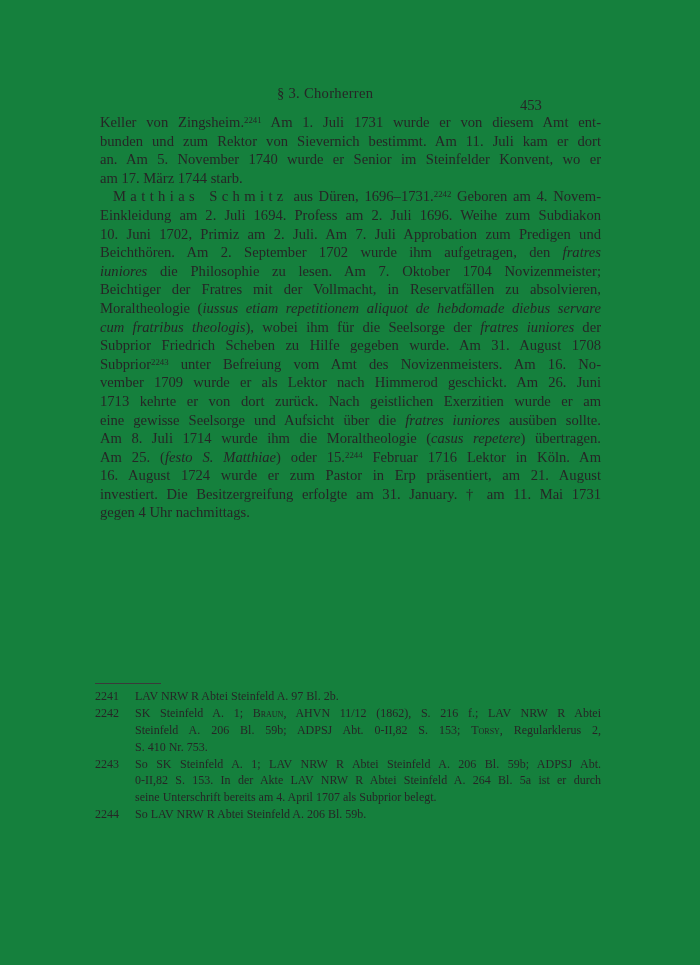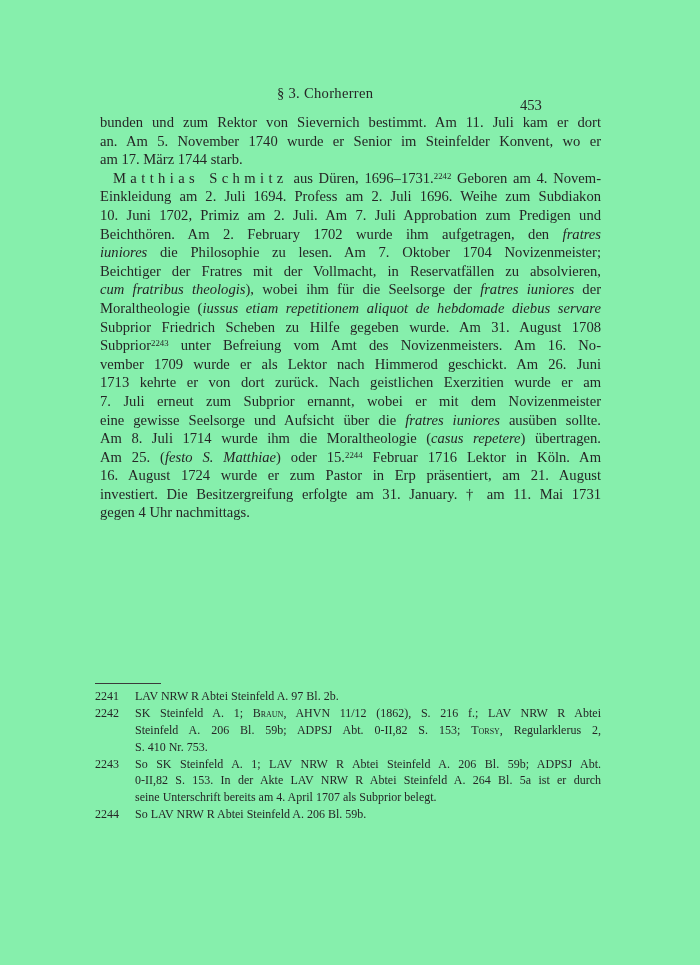--- a/index.html
+++ b/index.html
@@ -4,21 +4,21 @@
 <style>
   html,body{margin:0;padding:0;}
   body{
     width:700px;height:965px;
     background:#ffffff;
     font-family:"Liberation Serif","DejaVu Serif",serif;
     color:#262626;
     position:relative;
     overflow:hidden;
   }
-  .page{position:absolute;inset:0;background:#86efac;}
+  .page{position:absolute;inset:0;background:#15803d;}
 
   
   .running-header{position:absolute;top:85px;left:0;width:700px;height:20px;font-size:14.6px;}
   .section-title{position:absolute;left:277px;top:0;letter-spacing:0.02em;}
   .page-number{position:absolute;left:520px;top:12px;}
 
   
   .body-text{
     position:absolute;left:100px;top:113px;width:501px;
     font-size:14.6px;line-height:18.6px;
@@ -57,38 +57,38 @@
 
 <div class="page">
 
   <div class="running-header">
     <span class="section-title">§ 3. Chorherren</span>
     <span class="page-number">453</span>
   </div>
 
   <div class="body-text">
       <div>
+        <div class="line"><span>Keller von Zingsheim.</span><span class="sup">2241</span><span> Am 1. Juli 1731 wurde er von diesem Amt ent-</span></div>
         <div class="line"><span>bunden und zum Rektor von Sievernich bestimmt. Am 11. Juli kam er dort</span></div>
         <div class="line"><span>an. Am 5. November 1740 wurde er Senior im Steinfelder Konvent, wo er</span></div>
         <div class="line last"><span>am 17. März 1744 starb.</span></div>
       </div>
       <div>
         <div class="line indent"><span class="sperr">Matthias Schmitz</span><span> aus Düren, 1696–1731.</span><span class="sup">2242</span><span> Geboren am 4. Novem-</span></div>
         <div class="line"><span>Einkleidung am 2. Juli 1694. Profess am 2. Juli 1696. Weihe zum Subdiakon</span></div>
         <div class="line"><span>10. Juni 1702, Primiz am 2. Juli. Am 7. Juli Approbation zum Predigen und</span></div>
-        <div class="line"><span>Beichthören. Am 2. February 1702 wurde ihm aufgetragen, den </span><span class="i">fratres</span></div>
+        <div class="line"><span>Beichthören. Am 2. September 1702 wurde ihm aufgetragen, den </span><span class="i">fratres</span></div>
         <div class="line"><span class="i">iuniores</span><span> die Philosophie zu lesen. Am 7. Oktober 1704 Novizenmeister;</span></div>
         <div class="line"><span>Beichtiger der Fratres mit der Vollmacht, in Reservatfällen zu absolvieren,</span></div>
+        <div class="line"><span>Moraltheologie (</span><span class="i">iussus etiam repetitionem aliquot de hebdomade diebus servare</span></div>
         <div class="line"><span class="i">cum fratribus theologis</span><span>), wobei ihm für die Seelsorge der </span><span class="i">fratres iuniores</span><span> der</span></div>
-        <div class="line"><span>Moraltheologie (</span><span class="i">iussus etiam repetitionem aliquot de hebdomade diebus servare</span></div>
         <div class="line"><span>Subprior Friedrich Scheben zu Hilfe gegeben wurde. Am 31. August 1708</span></div>
         <div class="line"><span>Subprior</span><span class="sup">2243</span><span> unter Befreiung vom Amt des Novizenmeisters. Am 16. No-</span></div>
         <div class="line"><span>vember 1709 wurde er als Lektor nach Himmerod geschickt. Am 26. Juni</span></div>
         <div class="line"><span>1713 kehrte er von dort zurück. Nach geistlichen Exerzitien wurde er am</span></div>
-        <div class="line"><span>7. Juli erneut zum Subprior ernannt, wobei er mit dem Novizenmeister</span></div>
         <div class="line"><span>eine gewisse Seelsorge und Aufsicht über die </span><span class="i">fratres iuniores</span><span> ausüben sollte.</span></div>
         <div class="line"><span>Am 8. Juli 1714 wurde ihm die Moraltheologie (</span><span class="i">casus repetere</span><span>) übertragen.</span></div>
         <div class="line"><span>Am 25. (</span><span class="i">festo S. Matthiae</span><span>) oder 15.</span><span class="sup">2244</span><span> Februar 1716 Lektor in Köln. Am</span></div>
         <div class="line"><span>16. August 1724 wurde er zum Pastor in Erp präsentiert, am 21. August</span></div>
         <div class="line"><span>investiert. Die Besitzergreifung erfolgte am 31. January. † am 11. Mai 1731</span></div>
         <div class="line last"><span>gegen 4 Uhr nachmittags.</span></div>
       </div>
     </div>
 
   <div class="footnote-separator"></div>

